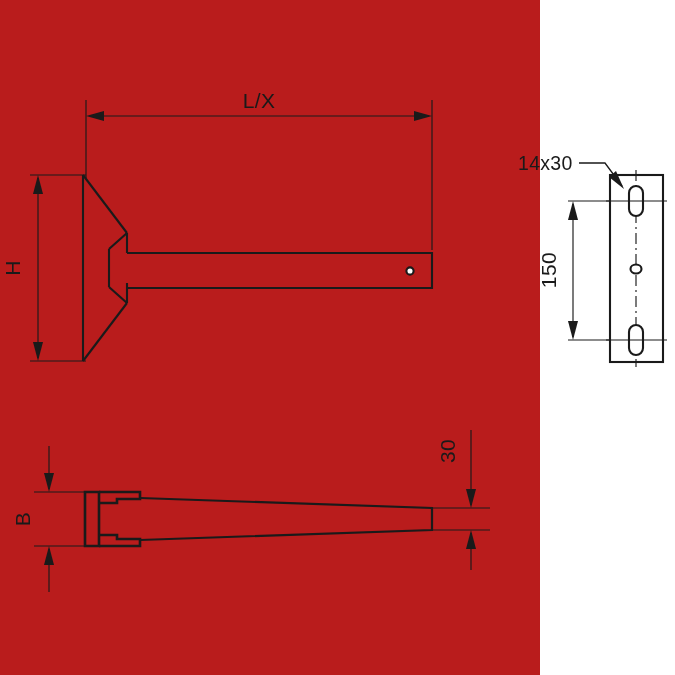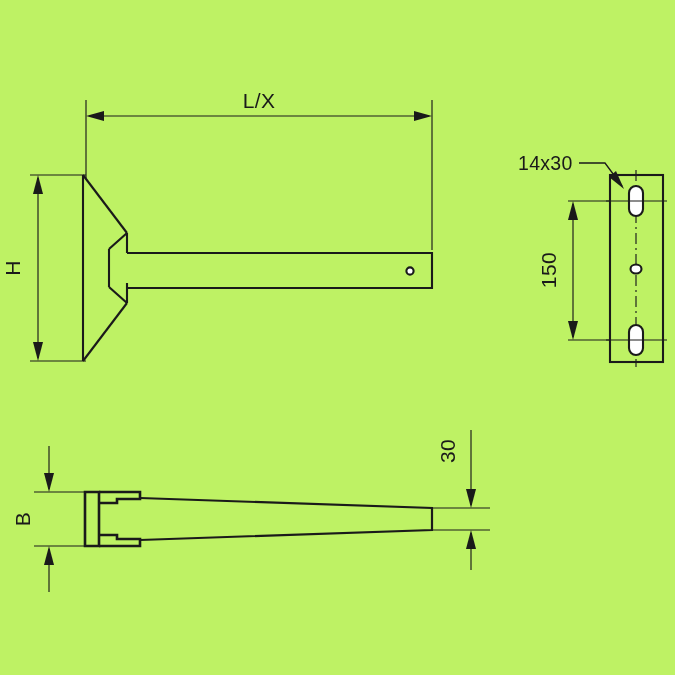--- a/index.html
+++ b/index.html
@@ -9,23 +9,23 @@
     background: #ffffff;
   }
   body {
     width: 675px;
     height: 675px;
     font-family: "Liberation Sans", sans-serif;
     overflow: hidden;
   }
   #drawing-root {
     position: relative;
-    width: 675px;
+    width: 540px;
     height: 675px;
-    background: #bef264;
+    background: #b91c1c;
   }
   svg.drawing {
     display: block;
     width: 675px;
     height: 675px;
   }
   .outline {
     fill: none;
     stroke: #1a1a1a;
     stroke-width: 2.1;

